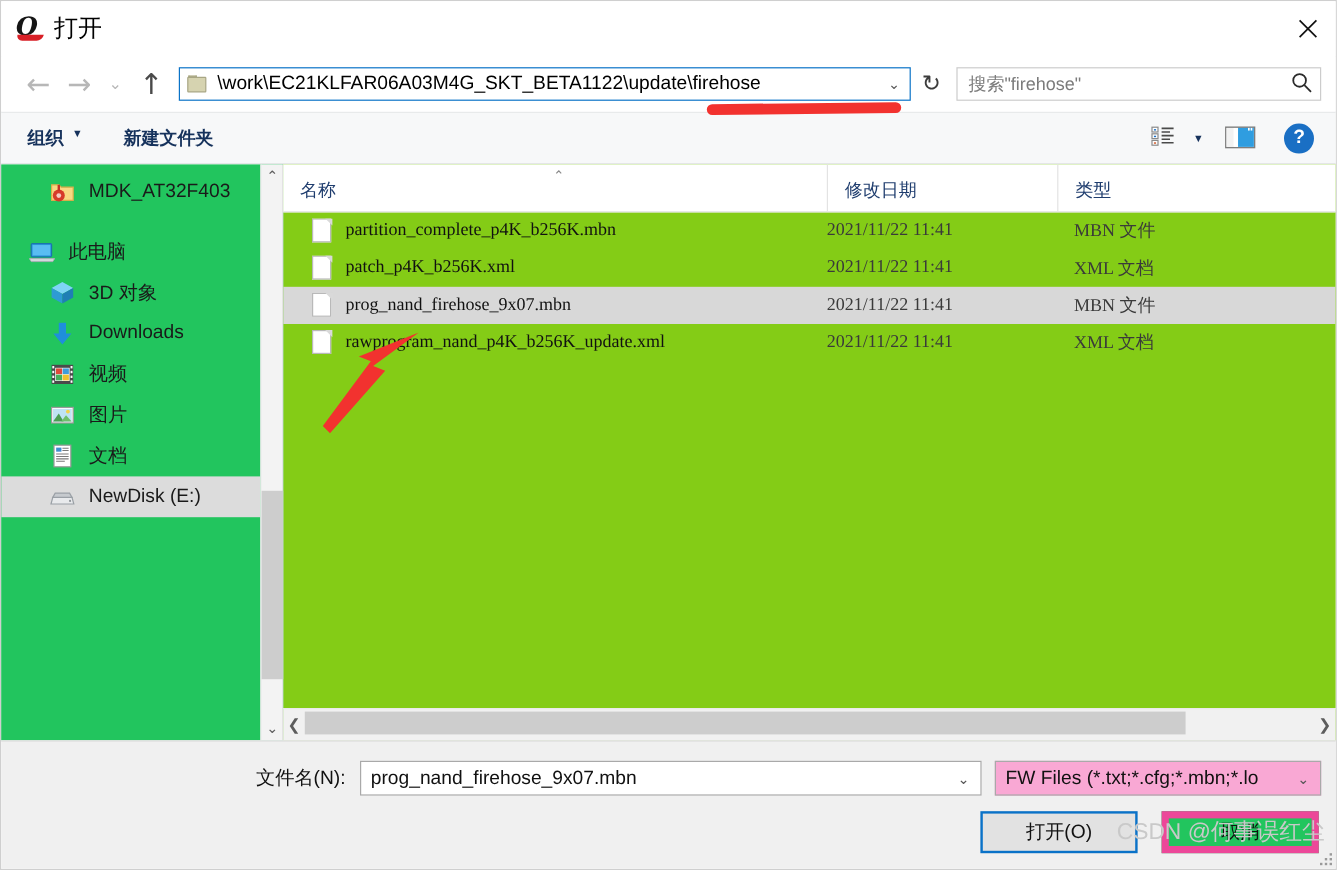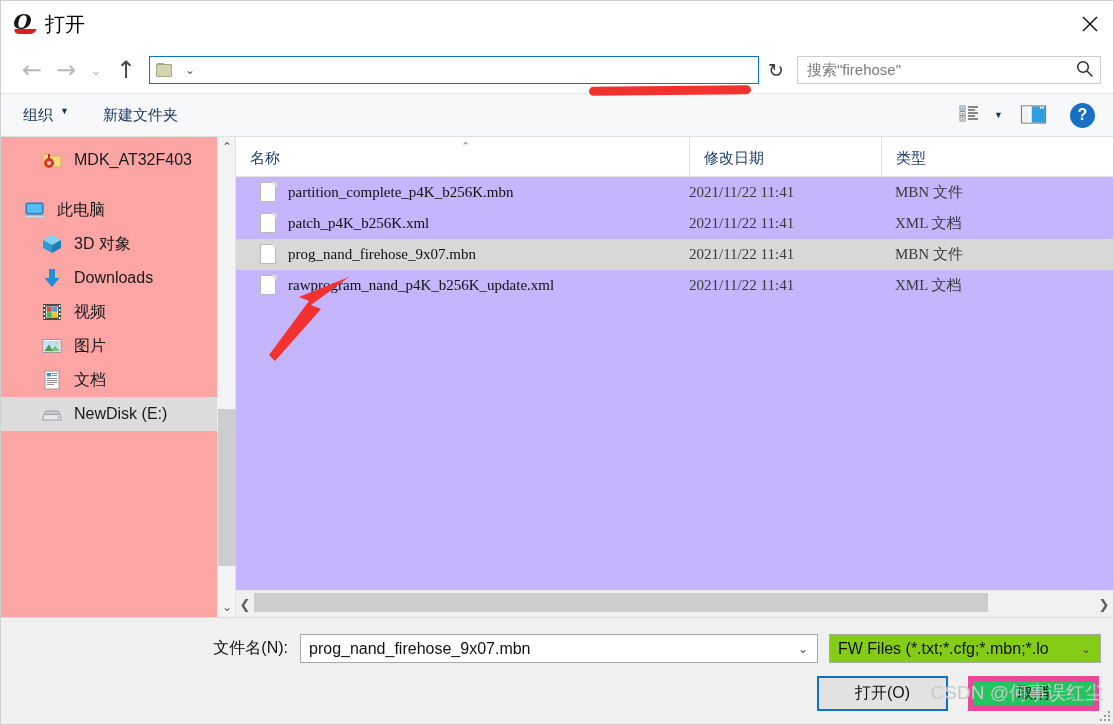--- a/index.html
+++ b/index.html
@@ -201,20 +201,21 @@
     align-items: center;
     padding: 0 12px 0 22px;
   }
   .cmd-item {
     font-size: 15px;
     color: #16325c;
     display: flex;
     align-items: flex-start;
     margin-right: 34px;
     white-space: nowrap;
+    font-weight: bold;
   }
   .cmd-caret {
     margin-left: 7px;
     font-size: 9px;
     color: #16325c;
   }
   .cmd-spacer { flex: 1 1 auto; }
   .cmd-icon-btn {
     display: flex;
     align-items: center;
@@ -250,21 +251,21 @@
     min-height: 0;
     background: #ffffff;
   }
 
   
   .sidebar-wrap {
     flex: 0 0 235px;
     display: flex;
     border-right: 1px solid #e2e2e2;
     position: relative;
-    background: #fca5a5;
+    background: #22c55e;
   }
   .sidebar {
     flex: 1 1 auto;
     overflow: hidden;
     padding-top: 6px;
   }
   .side-item {
     height: 34px;
     display: flex;
     align-items: center;
@@ -305,21 +306,21 @@
     top: 272px; height: 157px;
     background: #cdcdcd;
   }
 
   
   .listpane {
     flex: 1 1 auto;
     display: flex;
     flex-direction: column;
     min-width: 0;
-    background: #c4b5fd;
+    background: #84cc16;
   }
   .col-headers {
     height: 40px;
     flex: 0 0 40px;
     display: flex;
     align-items: flex-end;
     border-bottom: 1px solid #e3e3e3;
     position: relative;
     background: #ffffff;
   }
@@ -465,21 +466,21 @@
   .dd-chevron {
     flex: 0 0 auto;
     color: #555555;
     font-size: 12px;
     padding: 0 5px;
   }
   .filter-select {
     flex: 0 0 272px;
     height: 29px;
     margin-left: 11px;
-    background: #84cc16;
+    background: #f9a8d4;
     border: 1px solid #a9a9a9;
     display: flex;
     align-items: center;
     padding: 0 4px 0 8px;
     min-width: 0;
   }
   .filter-value {
     flex: 1 1 auto;
     font-size: 16px;
     color: #111111;
@@ -571,20 +572,21 @@
     </div>
     <div class="navbtn">
       <span class="nav-glyph arrow-dark">↑</span>
     </div>
 
     <div class="addressbar">
       <span class="folder-mini">
         <span class="tab"></span>
           <span class="back"></span>
       </span>
+      <span class="addr-text">\work\EC21KLFAR06A03M4G_SKT_BETA1122\update\firehose</span>
       <span class="addr-chevron">⌄</span>
     </div>
 
     <div class="refreshbtn">
       <span>↻</span>
     </div>
 
     <div class="searchbox">
       <span class="search-text">搜索"firehose"</span>
       <span class="search-icon">

